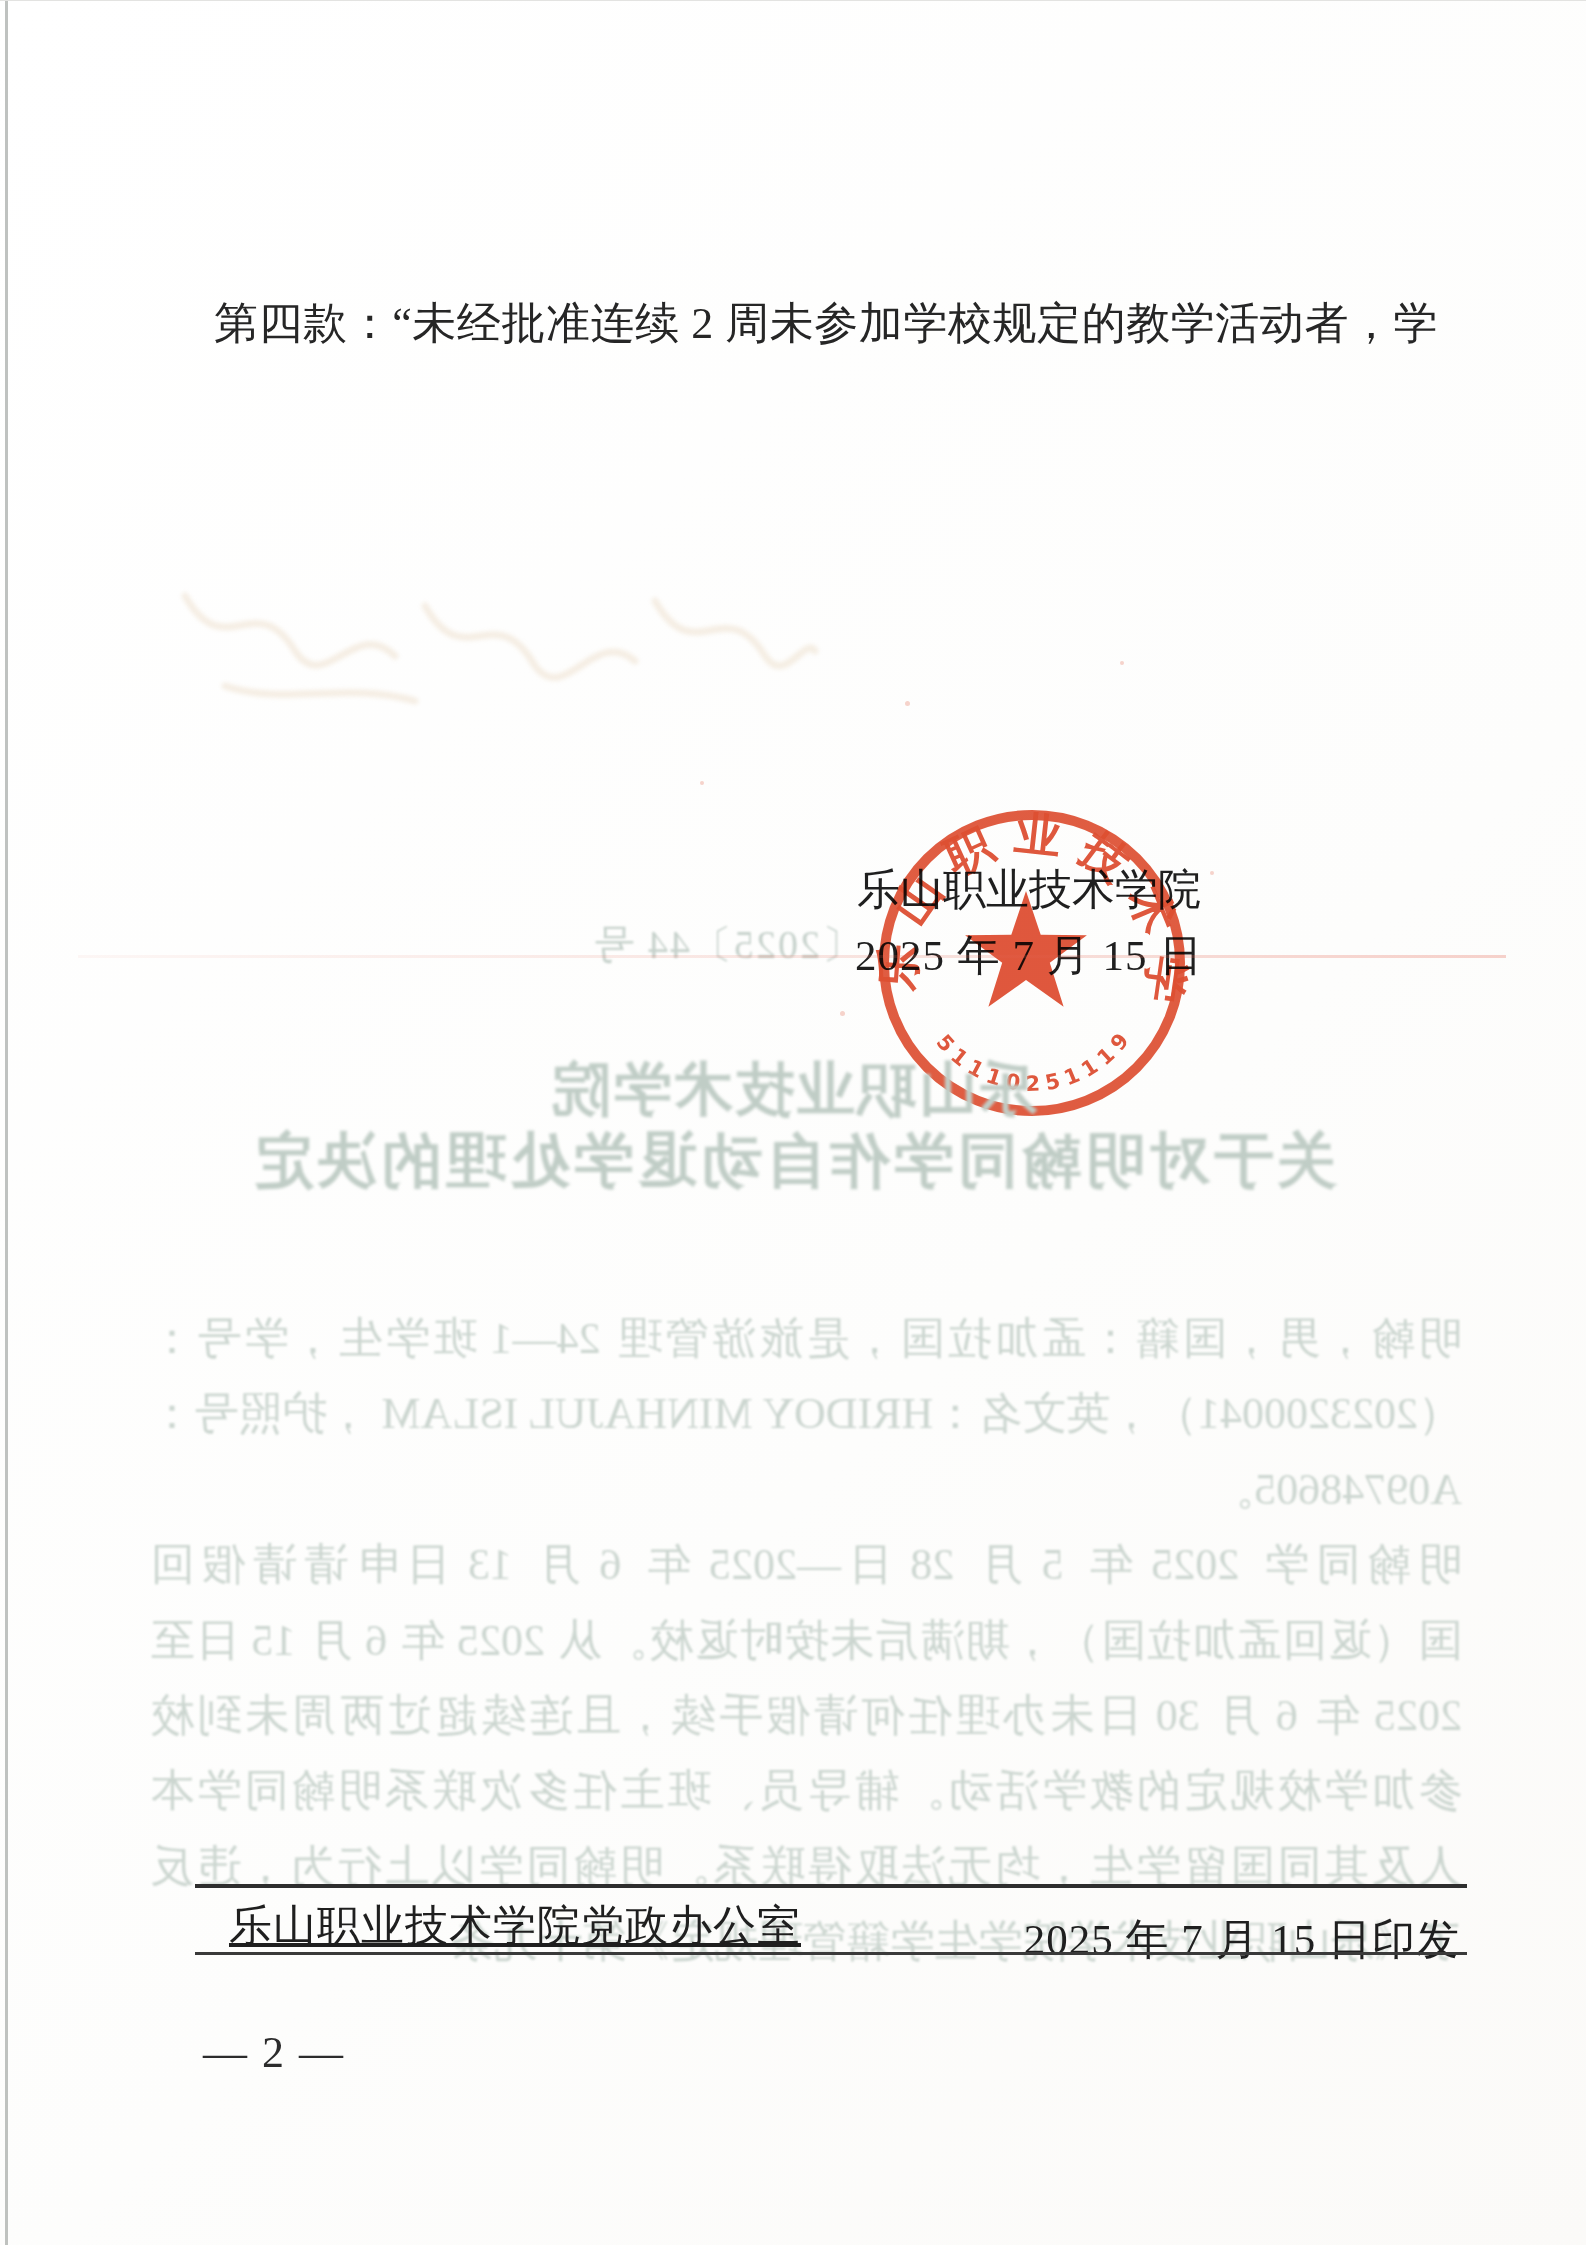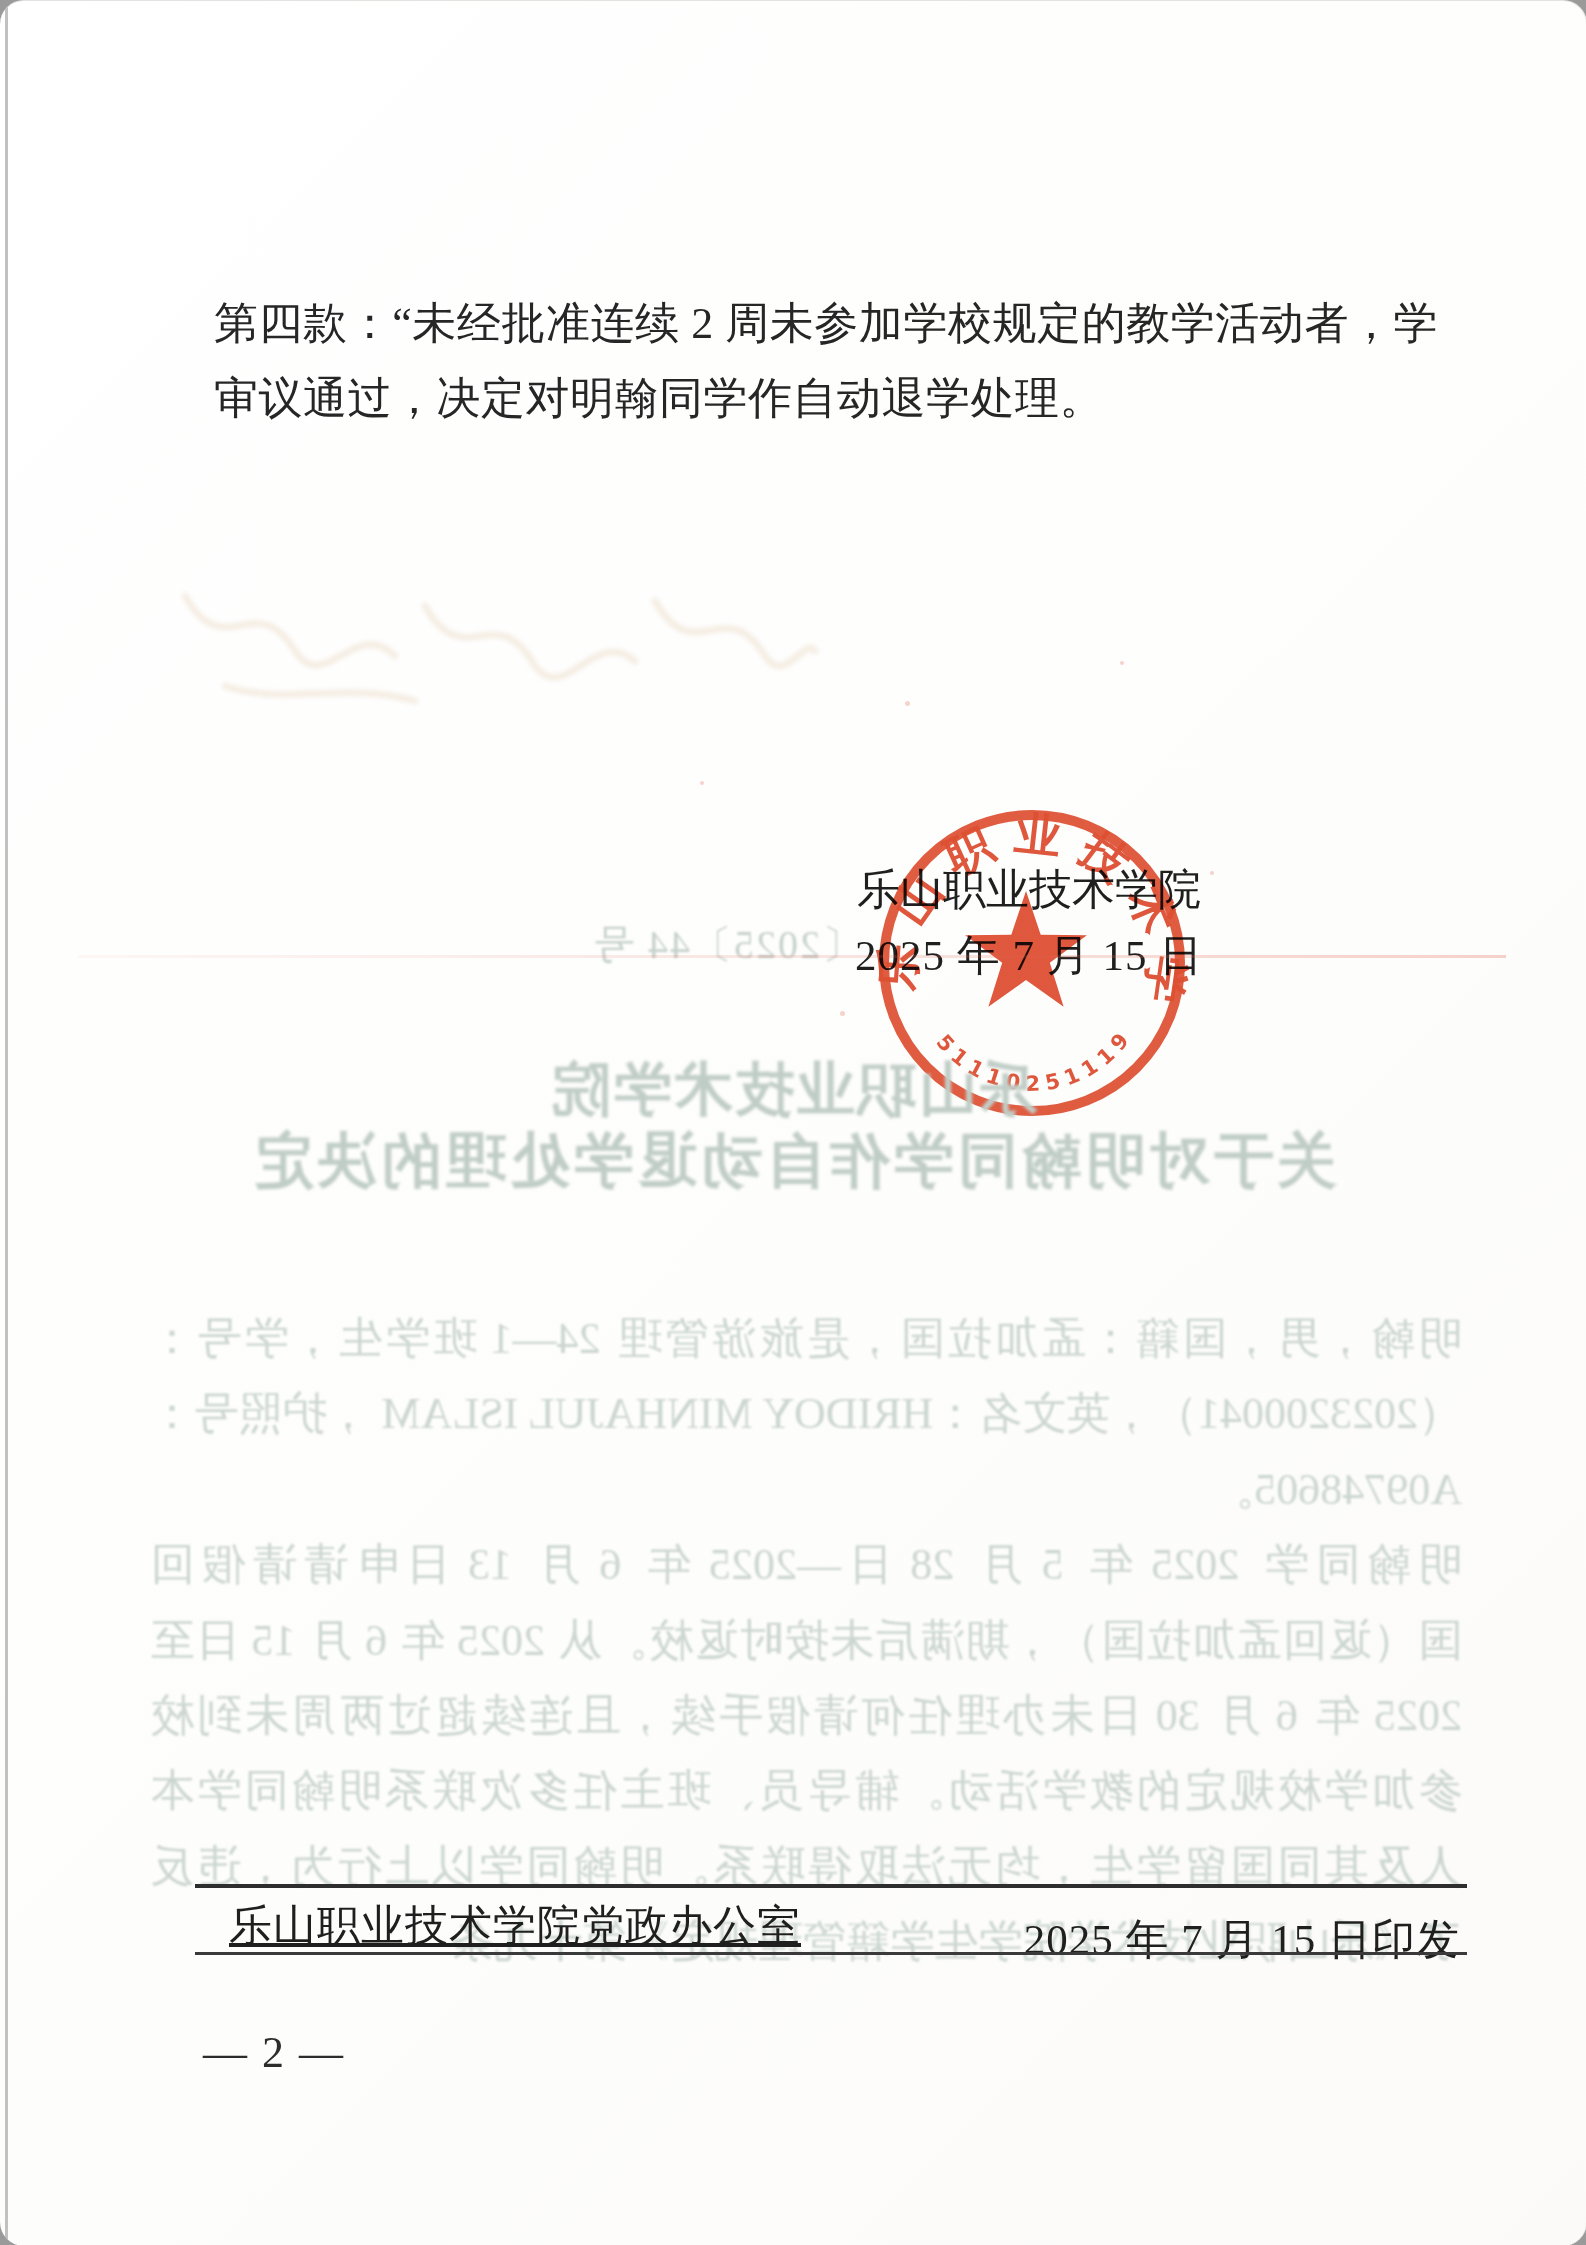--- a/index.html
+++ b/index.html
@@ -1,21 +1,21 @@
 <!DOCTYPE html>
 <html><head>
 <meta charset="utf-8">
 <style>
   html,body{margin:0;padding:0;background:#9a9a9a;}
   #page{
     position:relative;width:1586px;height:2245px;margin:0 auto;
     background:linear-gradient(135deg,#ffffff 0%,#fdfdfc 60%,#fbfaf8 100%);
     overflow:hidden;
     font-family:"Liberation Serif","DejaVu Serif",serif;
-    border-top:1px solid #e3e3e1;border-right:1px solid #e9e9e7;border-radius:24px;
+    border-top:1px solid #e3e3e1;border-right:1px solid #e9e9e7;
   }
   #scan-edge{position:absolute;left:5px;top:0;width:3px;height:2245px;background:#a9aeab;opacity:.75;}
 
   
   #body-par{position:absolute;left:214px;top:286px;width:1224px;color:#262626;}
   #body-par .bline{font-size:44px;line-height:74.5px;height:74.5px;
     text-align:justify;text-align-last:justify;letter-spacing:.5px;white-space:nowrap;}
   #body-par .bline.last{text-align:left;text-align-last:left;}
 
   
@@ -54,21 +54,20 @@
   .speck{position:absolute;border-radius:50%;background:#e9836d;opacity:.35;}
 </style>
 </head>
 <body>
 
 <div id="page">
   <div id="scan-edge"></div>
 
   <div id="body-par">
     <div class="bline">第四款：“未经批准连续 2 周未参加学校规定的教学活动者，学</div>
-    <div class="bline last">审议通过，决定对明翰同学作自动退学处理。</div>
   </div>
 
   <svg id="ghost-scrawl" width="660" height="170" viewBox="0 0 660 170">
     <g fill="none" stroke="#ead9c2" stroke-width="7" stroke-linecap="round" opacity=".8">
       <path d="M20,40 C60,110 90,30 130,95 C160,140 190,60 230,100"></path>
       <path d="M260,50 C300,120 330,40 370,110 C400,150 430,70 470,105"></path>
       <path d="M490,45 C530,115 560,35 600,100 C620,130 640,80 650,95"></path>
       <path d="M60,130 C120,150 180,125 250,145"></path>
     </g>
   </svg>

